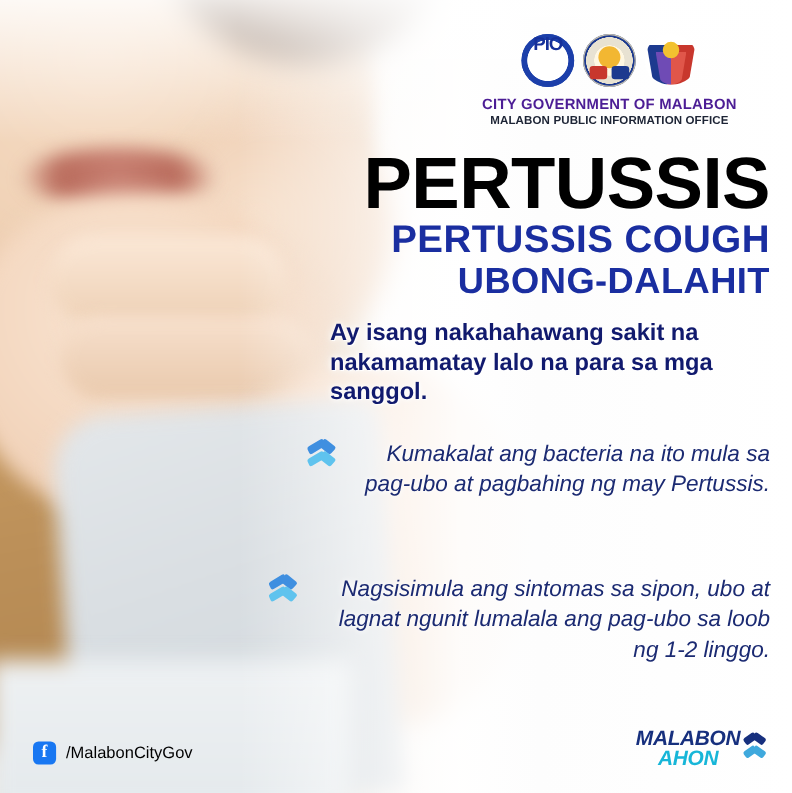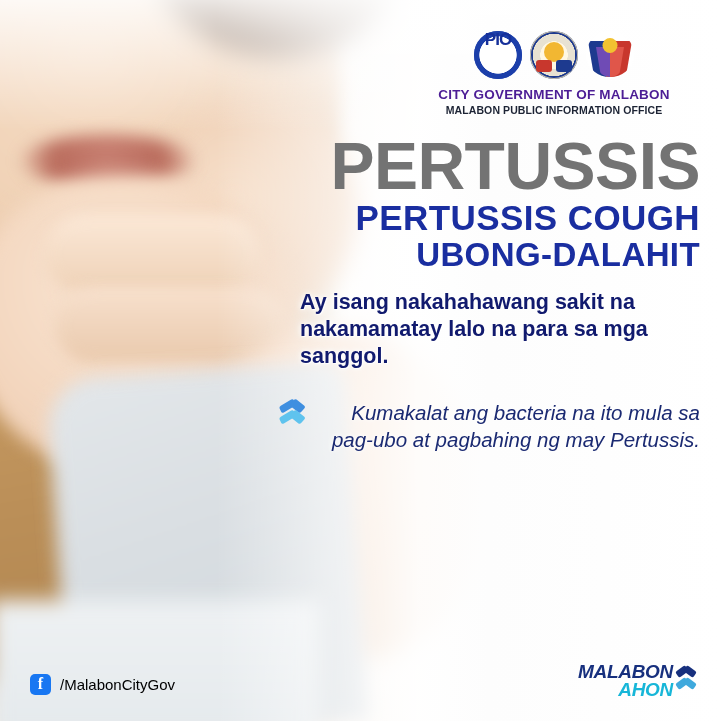--- a/index.html
+++ b/index.html
@@ -67,21 +67,21 @@
     background:linear-gradient(90deg,#1d3a8f 0 42%,#c8372d 42% 100%);clip-path:polygon(0 0,100% 0,86% 100%,14% 100%);}
   .seal-bp .swoosh-in{position:absolute;left:10px;top:16px;width:28px;height:30px;border-radius:0 0 50% 50%;
     background:linear-gradient(90deg,#6f4bb5 0 50%,#e0564a 50% 100%);clip-path:polygon(0 0,100% 0,82% 100%,18% 100%);}
   .seal-bp .sun{position:absolute;left:50%;top:7px;transform:translateX(-50%);
     width:15px;height:15px;border-radius:50%;background:#f2c230;}
   .org-line1{font-size:13.5px;font-weight:bold;color:#4c1d95;letter-spacing:.2px;margin-top:7px;line-height:1.15;}
   .org-line2{font-size:10.5px;font-weight:bold;color:#1d2435;letter-spacing:.1px;line-height:1.2;margin-top:1px;}
 
   
   .titles{position:absolute;right:20px;top:136px;width:470px;text-align:right;z-index:5;}
-  .t-main{font-size:66px;font-weight:bold;color:#737373;letter-spacing:-.5px;line-height:.92;}
+  .t-main{font-size:66px;font-weight:bold;color:#000000;letter-spacing:-.5px;line-height:.92;}
   .t-sub1{font-size:35px;font-weight:bold;color:#1a2ea0;letter-spacing:.4px;line-height:1.08;margin-top:2px;}
   .t-sub2{font-size:33px;font-weight:bold;color:#1a2ea0;letter-spacing:.4px;line-height:1.08;}
 
   
   .lead{position:absolute;right:20px;top:289px;width:400px;text-align:left;z-index:5;
     font-size:21.5px;font-weight:bold;color:#111a6e;line-height:1.26;
     text-shadow:0 0 5px #fff,0 0 9px #fff,1px 1px 0 rgba(255,255,255,.9);}
 
   
   .bullet{position:absolute;z-index:5;display:flex;align-items:flex-start;gap:12px;}
@@ -99,21 +99,21 @@
   .btxt{flex:1 1 auto;text-align:right;font-style:italic;font-size:20.5px;color:#1b2a72;line-height:1.34;
     text-shadow:0 0 5px #fff,0 0 9px #fff;}
 
   
   .fb{position:absolute;left:30px;bottom:26px;display:flex;align-items:center;gap:9px;z-index:5;}
   .fb-icon{width:21px;height:21px;border-radius:5px;background:#1877f2;position:relative;flex:0 0 auto;}
   .fb-icon span{position:absolute;left:0;right:0;top:0;bottom:0;color:#fff;font-weight:bold;font-size:16px;
     font-family:"Liberation Serif",serif;display:flex;align-items:center;justify-content:center;line-height:1;padding-bottom:1px;}
   .fb-text{font-size:15px;color:#000000;}
   .ahon{position:absolute;right:22px;bottom:22px;z-index:5;display:flex;align-items:center;gap:3px;}
-  .ahon-words{text-align:right;line-height:.94;font-style:italic;}
+  .ahon-words{text-align:center;line-height:.94;font-style:italic;}
   .ahon-1{font-size:19px;font-weight:bold;color:#17307e;letter-spacing:-.3px;}
   .ahon-2{font-size:19px;font-weight:bold;color:#17b6d8;letter-spacing:-.3px;}
   .ahon-chev{width:22px;height:30px;position:relative;}
   .ahon-chev i{position:absolute;left:0;width:20px;height:8px;}
   .ahon-chev i::before,.ahon-chev i::after{content:"";position:absolute;top:0;width:12px;height:7px;border-radius:2px;}
   .ahon-chev i::before{left:0;transform:rotate(-36deg);}
   .ahon-chev i::after{left:8px;transform:rotate(36deg);}
   .ahon-chev .a-top{top:2px;}
   .ahon-chev .a-top::before,.ahon-chev .a-top::after{background:#17307e;}
   .ahon-chev .a-bot{top:14px;}
@@ -171,20 +171,27 @@
   <div class="lead">Ay isang nakahahawang sakit na nakamamatay lalo na para sa mga sanggol.</div>
 
   <div class="bullet b1">
     <div class="chev">
       <i class="c-top"></i>
         <i class="c-bot"></i>
     </div>
     <div class="btxt">Kumakalat ang bacteria na ito mula sa pag-ubo at pagbahing ng may Pertussis.</div>
   </div>
 
+  <div class="bullet b2">
+    <div class="chev">
+      <i class="c-top"></i>
+        <i class="c-bot"></i>
+    </div>
+    <div class="btxt">Nagsisimula ang sintomas sa sipon, ubo at lagnat ngunit lumalala ang pag-ubo sa loob ng 1-2 linggo.</div>
+  </div>
 
   <div class="fb">
     <div class="fb-icon">
         <span>f</span>
       </div>
     <div class="fb-text">/MalabonCityGov</div>
   </div>
 
   <div class="ahon">
     <div class="ahon-words">

